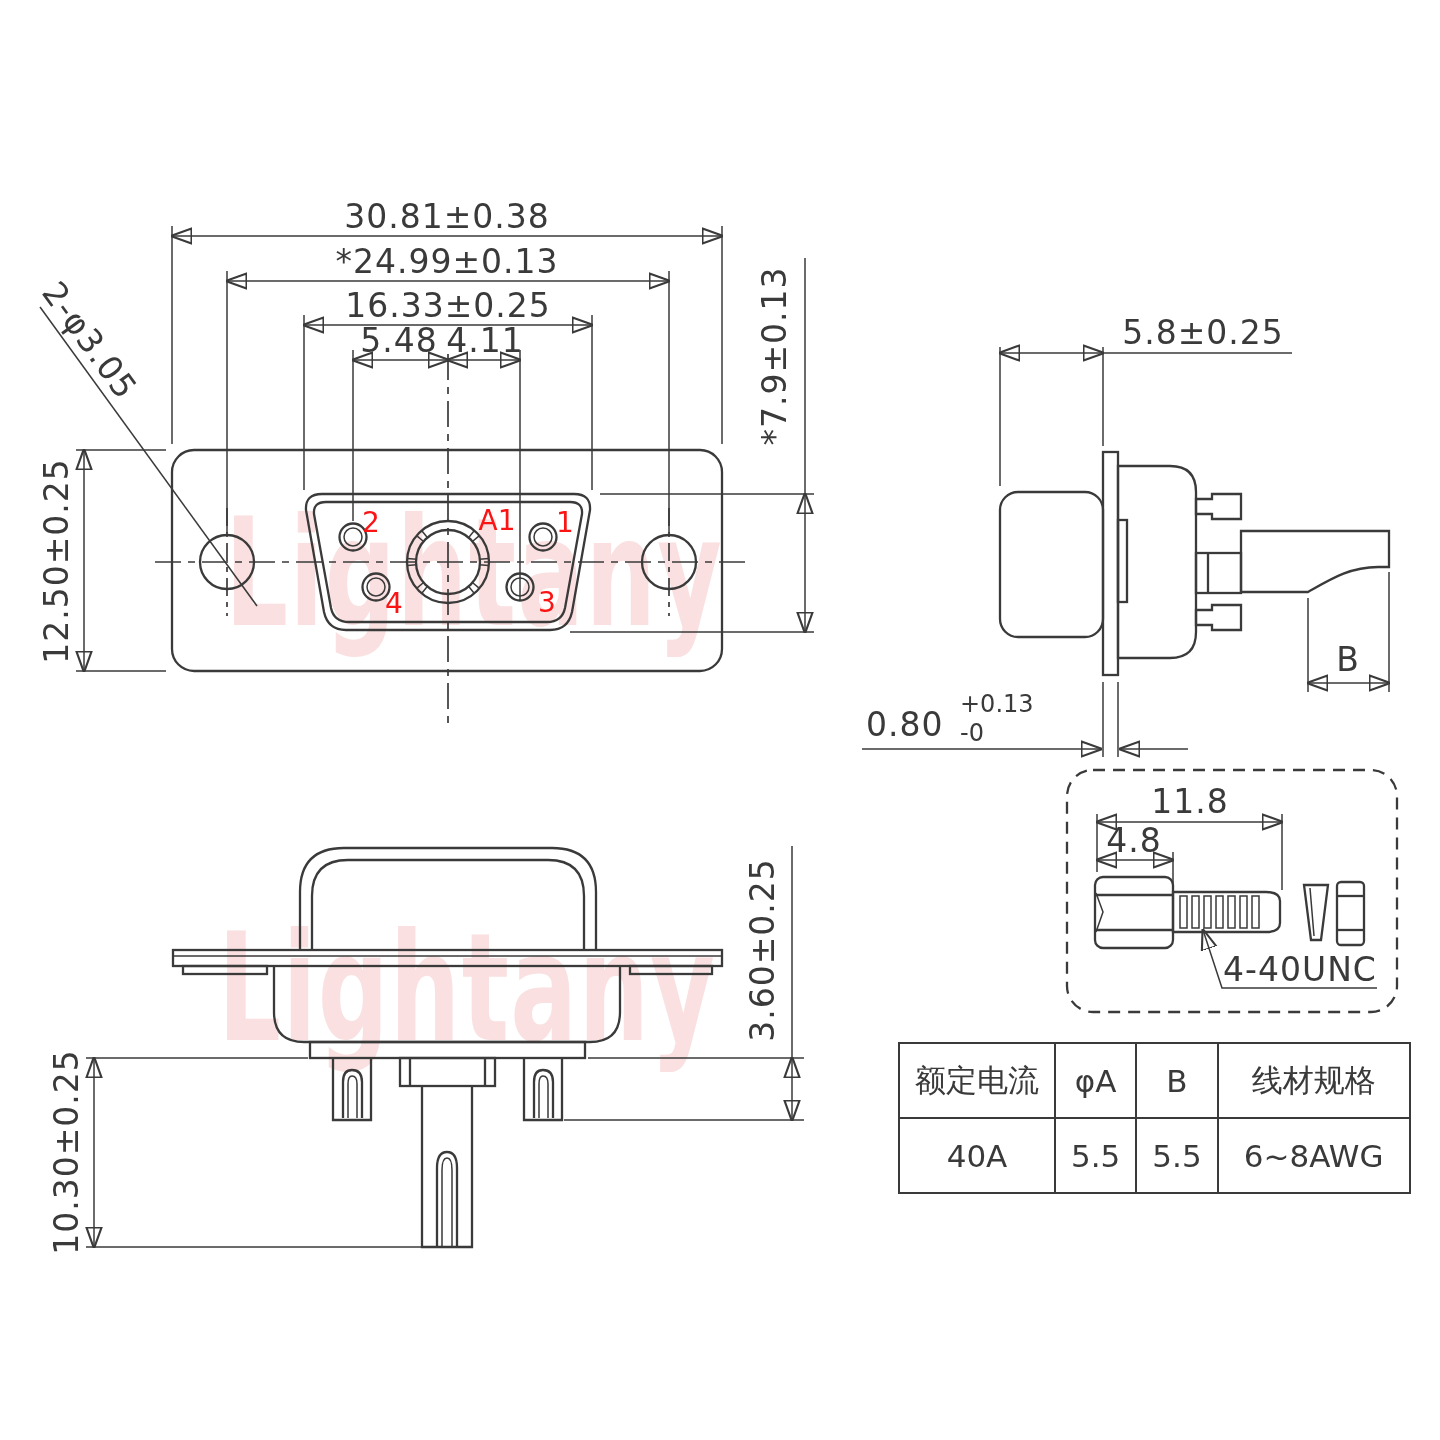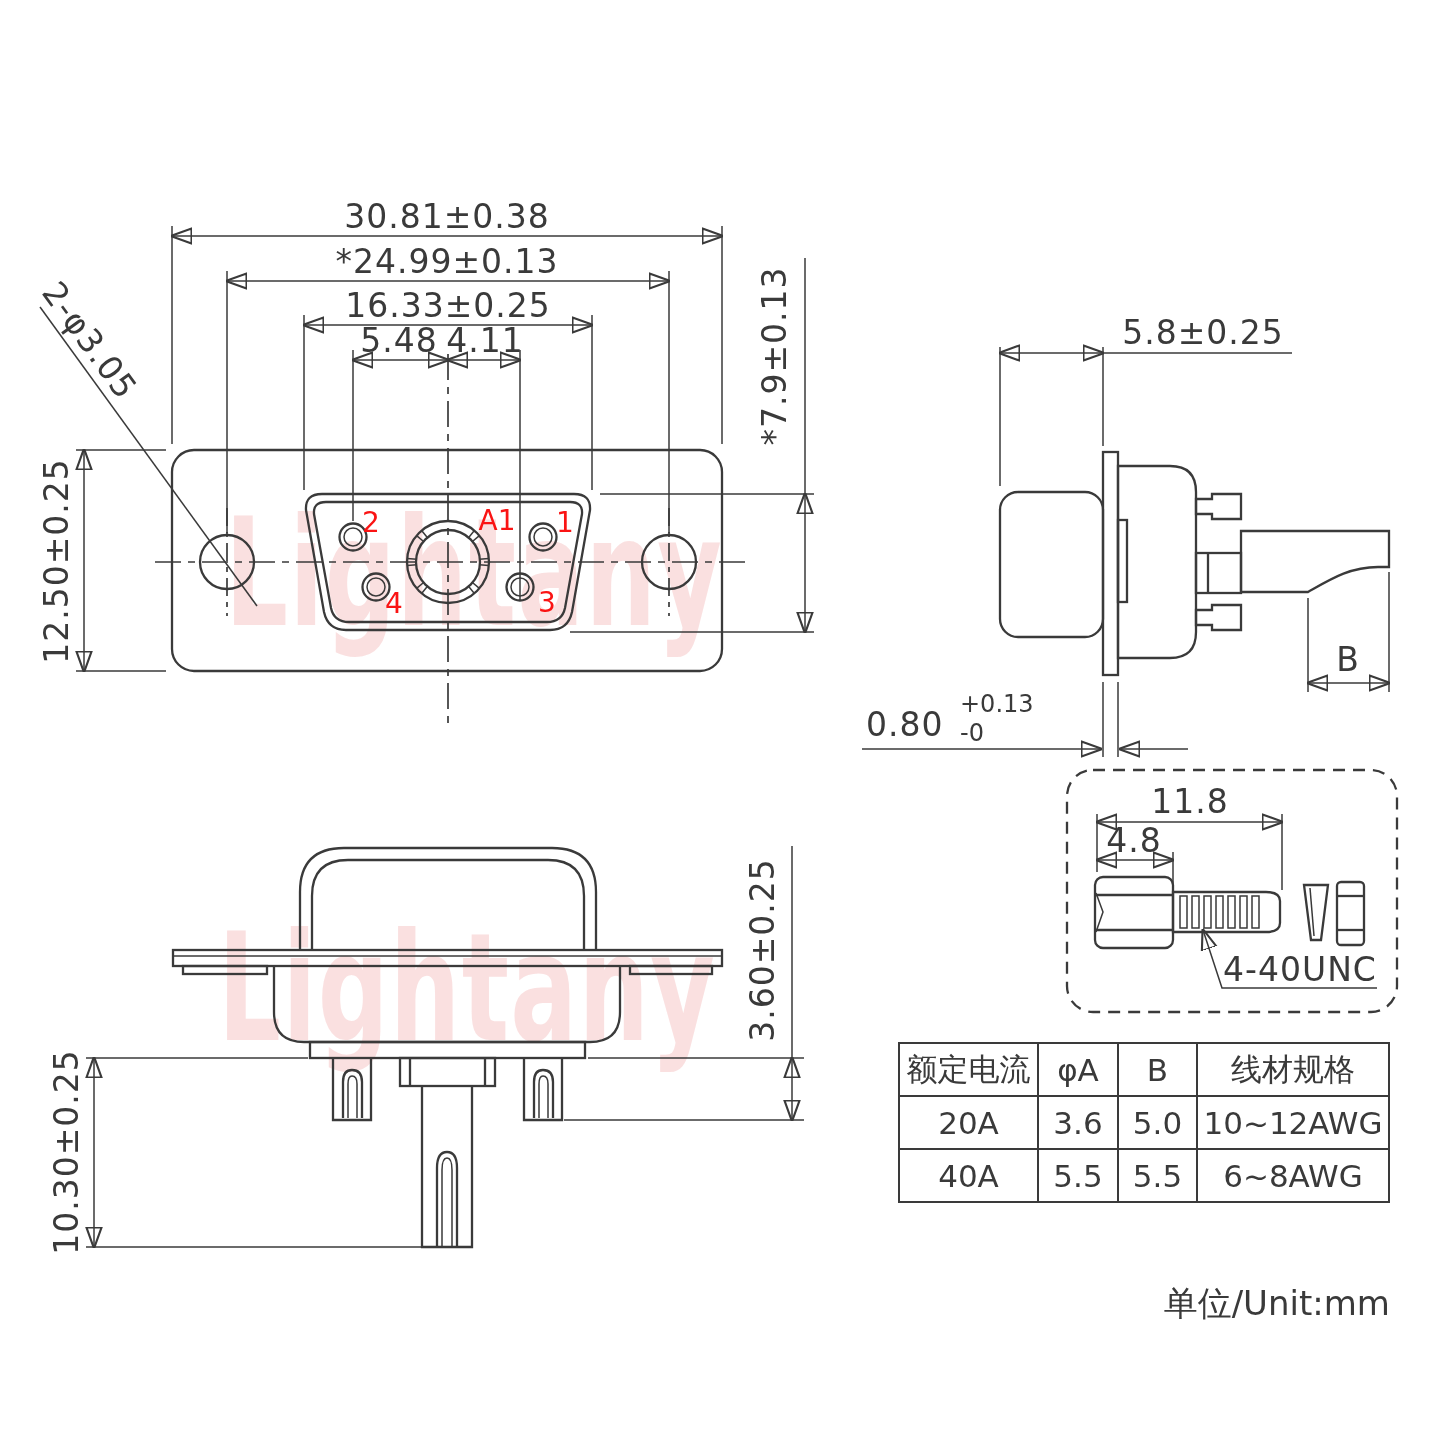--- a/index.html
+++ b/index.html
@@ -16,21 +16,21 @@
   .thin{stroke-width:1.5px;}
   .dimline{stroke-width:1.5px;}
   .redline{stroke:#fa1414;stroke-width:1.7px;}
   .dimtext{font-size:33px;fill:#3a3a3a;letter-spacing:1px;stroke:none;}
   .toltext{font-size:24px;fill:#3a3a3a;stroke:none;}
   .pinlabel{font-size:28px;fill:#fa1414;stroke:none;}
   .mid{text-anchor:middle;}
   .spec-table{position:absolute;left:898px;top:1042px;border-collapse:collapse;
               table-layout:fixed;color:#3a3a3a;}
   .spec-table th,.spec-table td{border:2.4px solid #3a3a3a;text-align:center;vertical-align:middle;
-              font-size:31px;font-weight:normal;padding:4px;height:43px;white-space:nowrap;}
+              font-size:31px;font-weight:normal;padding:15px;height:43px;white-space:nowrap;}
   .unit-label{position:absolute;left:1150px;top:1281px;width:240px;text-align:right;
               font-size:34px;color:#3a3a3a;}
 </style>
 </head>
 <body>
 
 <div class="canvas">
 
   <div class="watermark" style="left:225px;top:498px;">Lightany</div>
   <div class="watermark" style="left:218px;top:913px;">Lightany</div>
@@ -269,29 +269,22 @@
         <col style="width:192px">
     </colgroup>
     <tbody>
         <tr>
       <th>额定电流</th>
       <th>φA</th>
       <th>B</th>
       <th>线材规格</th>
     </tr>
     <tr>
-      <td>20A</td>
-      <td>3.6</td>
-      <td>5.0</td>
-      <td>10~12AWG</td>
-    </tr>
-    <tr>
       <td>40A</td>
       <td>5.5</td>
       <td>5.5</td>
       <td>6~8AWG</td>
     </tr>
   </tbody>
     </table>
 
-  <div class="unit-label">单位/Unit:mm</div>
 
 </div>
 
 </body></html>

